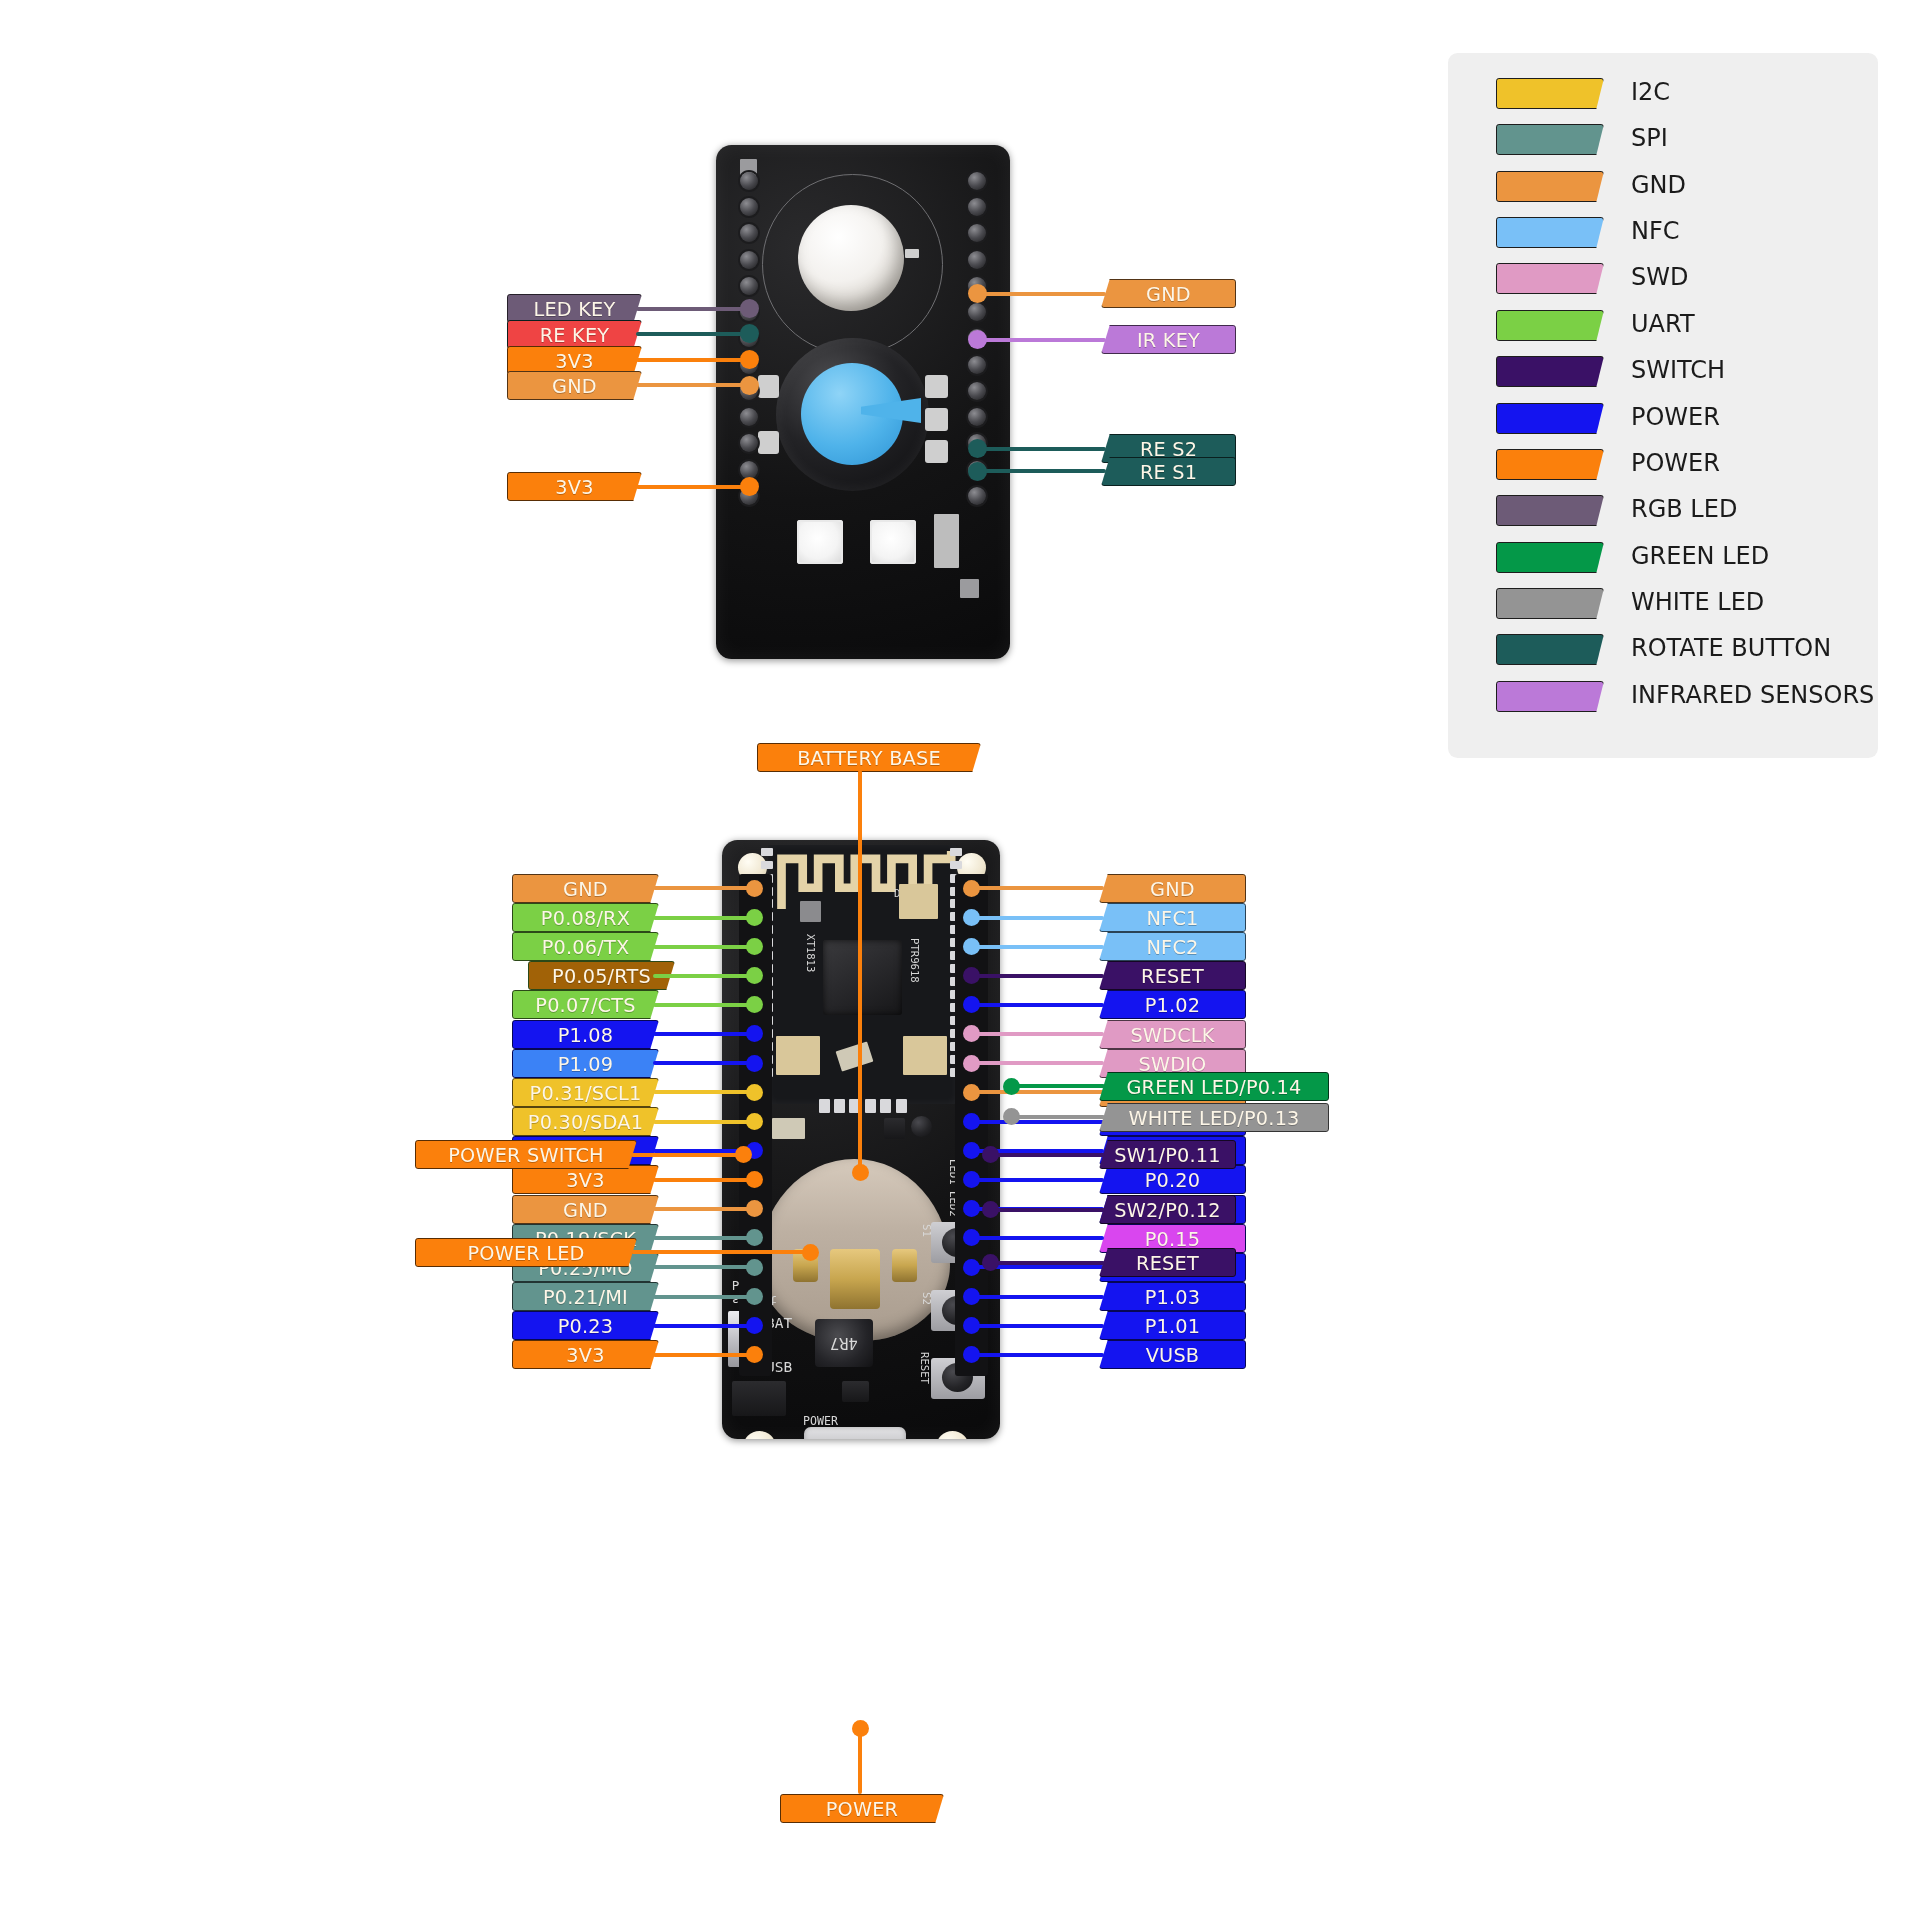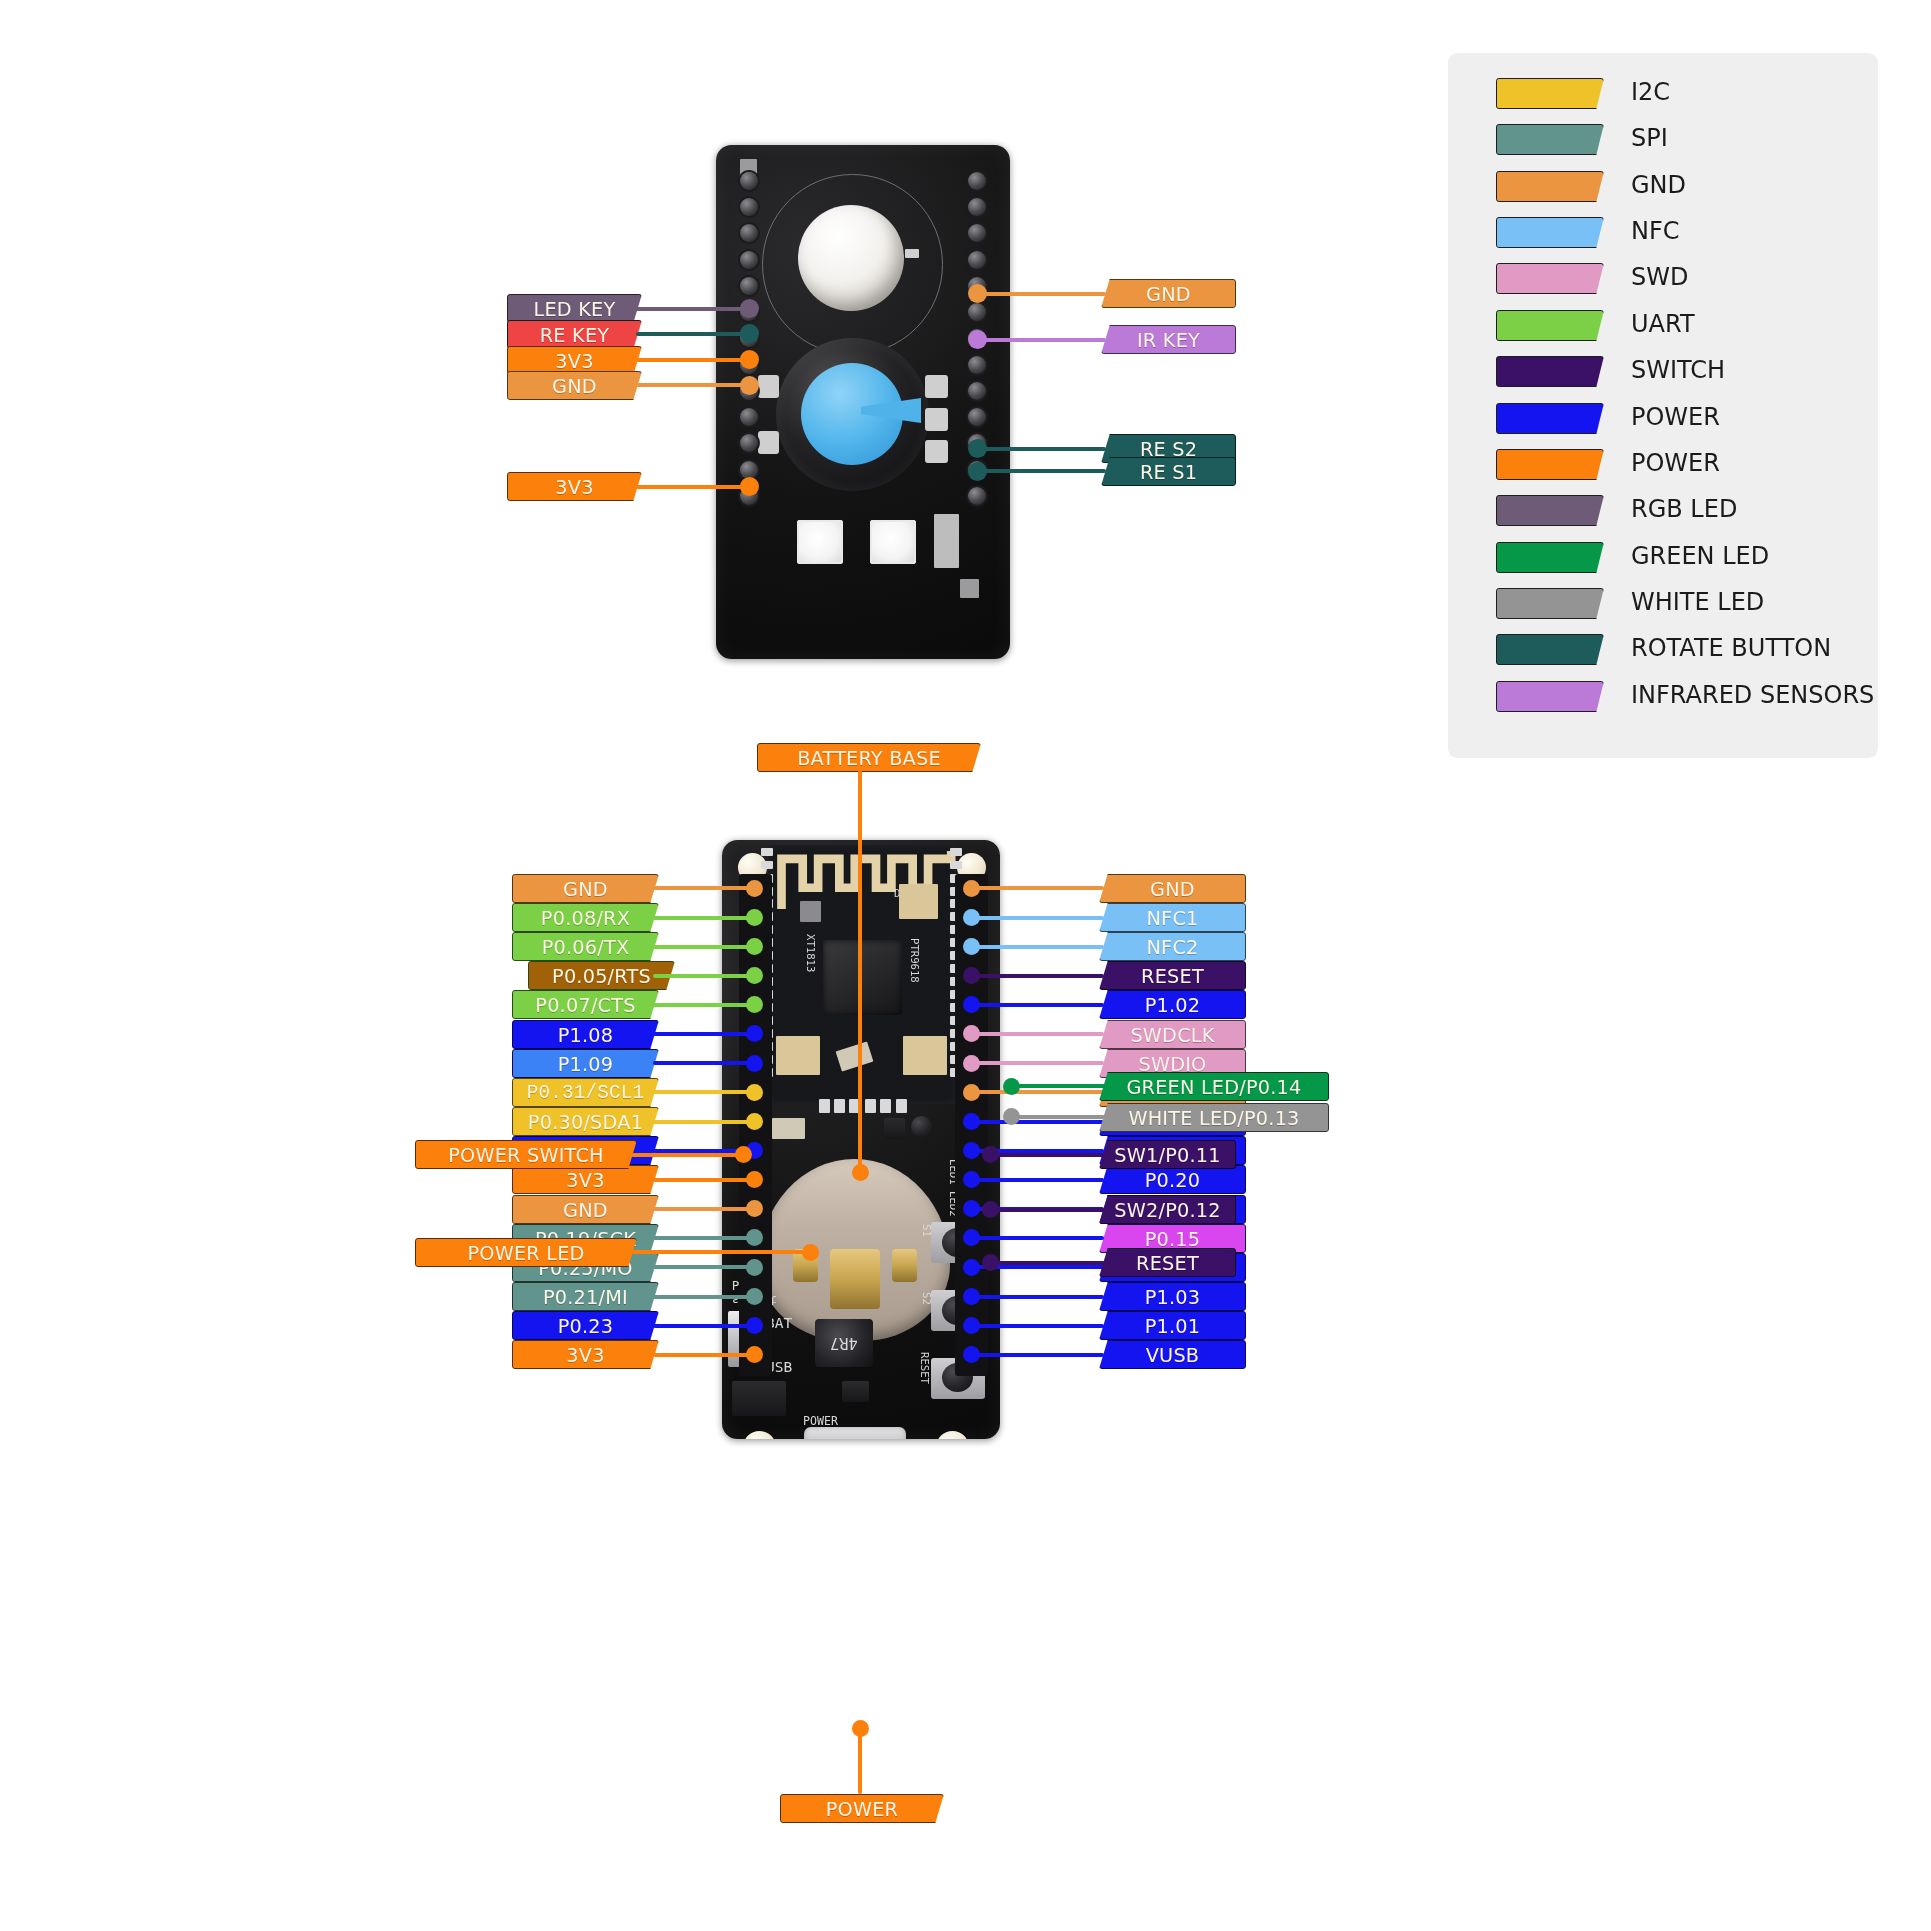--- a/index.html
+++ b/index.html
@@ -434,21 +434,21 @@
       <div class="pin sm" style="left: 746px; top: 967px; background: rgb(123, 208, 69);"></div>
       <div class="lbl skew-r" style="left: 512px; top: 990px; width: 147px; background: rgb(123, 208, 69); border-color: rgb(43, 73, 24);">P0.07/CTS</div>
       <div class="leader" style="left: 653px; top: 1003px; width: 102px; background: rgb(123, 208, 69);"></div>
       <div class="pin sm" style="left: 746px; top: 996px; background: rgb(123, 208, 69);"></div>
       <div class="lbl skew-r" style="left: 512px; top: 1020px; width: 147px; background: rgb(20, 20, 240); border-color: rgb(7, 7, 84);">P1.08</div>
       <div class="leader" style="left: 653px; top: 1032px; width: 102px; background: rgb(20, 20, 240);"></div>
       <div class="pin sm" style="left: 746px; top: 1025px; background: rgb(20, 20, 240);"></div>
       <div class="lbl skew-r" style="left: 512px; top: 1049px; width: 147px; background: #3b82f6; border-color: rgb(7, 7, 84);">P1.09</div>
       <div class="leader" style="left: 653px; top: 1061px; width: 102px; background: rgb(20, 20, 240);"></div>
       <div class="pin sm" style="left: 746px; top: 1055px; background: rgb(20, 20, 240);"></div>
-      <div class="lbl skew-r" style="left: 512px; top: 1078px; width: 147px; background: rgb(239, 194, 42); border-color: rgb(84, 68, 15); font-family: Liberation Mono, monospace;">P0.31/SCL1</div>
+      <div class="lbl skew-r" style="left: 512px; top: 1078px; width: 147px; background: rgb(239, 194, 42); border-color: rgb(84, 68, 15);">P0.31/SCL1</div>
       <div class="leader" style="left: 653px; top: 1090px; width: 102px; background: rgb(239, 194, 42);"></div>
       <div class="pin sm" style="left: 746px; top: 1084px; background: rgb(239, 194, 42);"></div>
       <div class="lbl skew-r" style="left: 512px; top: 1107px; width: 147px; background: rgb(239, 194, 42); border-color: rgb(84, 68, 15);">P0.30/SDA1</div>
       <div class="leader" style="left: 653px; top: 1120px; width: 102px; background: rgb(239, 194, 42);"></div>
       <div class="pin sm" style="left: 746px; top: 1113px; background: rgb(239, 194, 42);"></div>
       <div class="lbl skew-r" style="left: 512px; top: 1136px; width: 147px; background: rgb(20, 20, 240); border-color: rgb(7, 7, 84);">P0.04</div>
       <div class="leader" style="left: 653px; top: 1149px; width: 102px; background: rgb(20, 20, 240);"></div>
       <div class="pin sm" style="left: 746px; top: 1142px; background: rgb(20, 20, 240);"></div>
       <div class="lbl skew-r" style="left: 512px; top: 1165px; width: 147px; background: rgb(251, 128, 12); border-color: rgb(88, 45, 4);">3V3</div>
       <div class="leader" style="left: 653px; top: 1178px; width: 102px; background: rgb(251, 128, 12);"></div>

